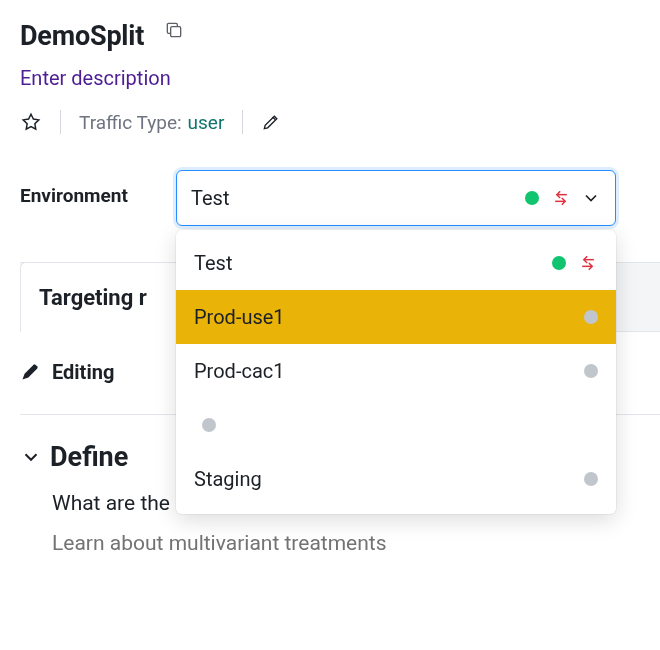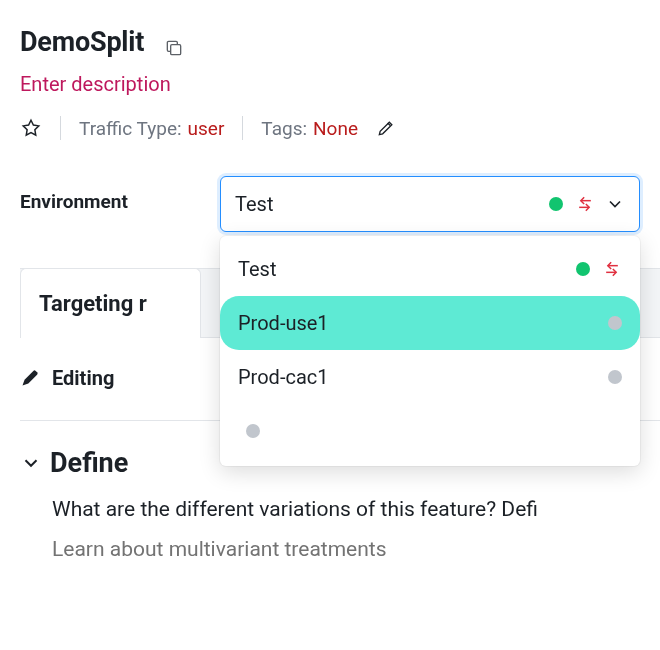--- a/index.html
+++ b/index.html
@@ -10,41 +10,41 @@
     background: #ffffff;
     color: #1c2127;
     overflow: hidden;
     position: relative;
   }
   .page {
     padding: 10px 20px 0 20px;
   }
   .title-row {
     display: flex;
-    align-items: flex-end;
+    align-items: flex-start;
     gap: 20px;
-    margin-top: 16px;
+    margin-top: 10px;
   }
   .title {
     font-size: 27px;
     font-weight: 700;
     letter-spacing: -0.2px;
   }
   .copy-icon {
     width: 20px;
     height: 20px;
     display: inline-flex;
     align-items: center;
     justify-content: center;
     cursor: pointer;
   }
   .copy-icon svg { width: 20px; height: 20px; stroke: #5c6066; }
   .desc {
     margin-top: 14px;
-    color: #be185d;
+    color: #4c1d95;
     font-size: 20px;
   }
   .meta-row {
     margin-top: 20px;
     display: flex;
     align-items: center;
     gap: 18px;
     color: #6e7580;
     font-size: 19px;
   }
@@ -53,41 +53,40 @@
     display: inline-flex;
     align-items: center;
     justify-content: center;
     cursor: pointer;
   }
   .star-icon svg { width: 22px; height: 22px; stroke: #1c2127; fill: none; stroke-width: 1.6; }
   .vdiv {
     width: 1px; height: 24px; background: #d5d9de;
   }
   .meta-pair { display: inline-flex; align-items: center; gap: 6px; }
-  .meta-val { color: #b91c1c; }
+  .meta-val { color: #0f766e; }
   .pencil-icon { width: 20px; height: 20px; display: inline-flex; cursor: pointer; }
   .pencil-icon svg { width: 20px; height: 20px; stroke: #1c2127; fill: none; stroke-width: 1.6; }
 
   .env-row {
     margin-top: 36px;
     display: flex;
     align-items: flex-start;
     gap: 16px;
   }
   .env-label {
     font-size: 19px;
     font-weight: 700;
     padding-top: 14px;
     width: 140px;
     flex: none;
   }
   .dropdown-wrap {
     position: relative;
     width: 440px;
-    margin-left: 44px;
   }
   .select-box {
     width: 100%;
     height: 56px;
     border: 1px solid #248eff;
     border-radius: 6px;
     background: #ffffff;
     box-shadow: 0 0 0 3px rgba(36,142,255,0.15);
     display: flex;
     align-items: center;
@@ -124,21 +123,21 @@
   }
   .dropdown-item {
     display: flex;
     align-items: center;
     padding: 0 18px;
     height: 54px;
     font-size: 20px;
     cursor: pointer;
   }
   .dropdown-item .item-label { flex: 1 1 auto; }
-  .dropdown-item.highlight { background: #5eead4; border-radius: 19px; }
+  .dropdown-item.highlight { background: #eab308; }
   .dropdown-item .dot { margin-left: 8px; }
 
   .tab-area {
     margin-top: 36px;
     position: relative;
   }
   .tab-bg {
     position: absolute;
     left: 0; right: -20px;
     top: 0; height: 70px;
@@ -235,24 +234,20 @@
       <svg viewBox="0 0 24 24">
           <path d="M12 3.5l2.6 5.3 5.9.9-4.3 4.2 1 5.9L12 17l-5.2 2.8 1-5.9L3.5 9.7l5.9-.9L12 3.5z"></path>
         </svg>
     </span>
     <span class="vdiv"></span>
     <span class="meta-pair">
       <span>Traffic Type:</span>
       <span class="meta-val">user</span>
     </span>
     <span class="vdiv"></span>
-    <span class="meta-pair">
-      <span>Tags:</span>
-      <span class="meta-val">None</span>
-    </span>
     <span class="pencil-icon">
       <svg viewBox="0 0 24 24">
           <path d="M4 20l1-4 11-11 3 3-11 11-4 1z"></path>
           <path d="M14 6l3 3"></path>
         </svg>
     </span>
   </div>
 
   <div class="env-row">
     <div class="env-label">Environment</div>
@@ -293,20 +288,24 @@
             <span class="item-label">Prod-use1</span>
             <span class="dot grey"></span>
           </div>
           <div class="dropdown-item">
             <span class="item-label">Prod-cac1</span>
             <span class="dot grey"></span>
           </div>
           <div class="dropdown-item">
             <span class="dot grey"></span>
           </div>
+          <div class="dropdown-item">
+            <span class="item-label">Staging</span>
+            <span class="dot grey"></span>
+          </div>
         </div>
     </div>
   </div>
 
   <div class="tab-area">
     <div class="tab-bg"></div>
     <div class="tab-active">
       <span>Targeting r</span>
     </div>
   </div>

